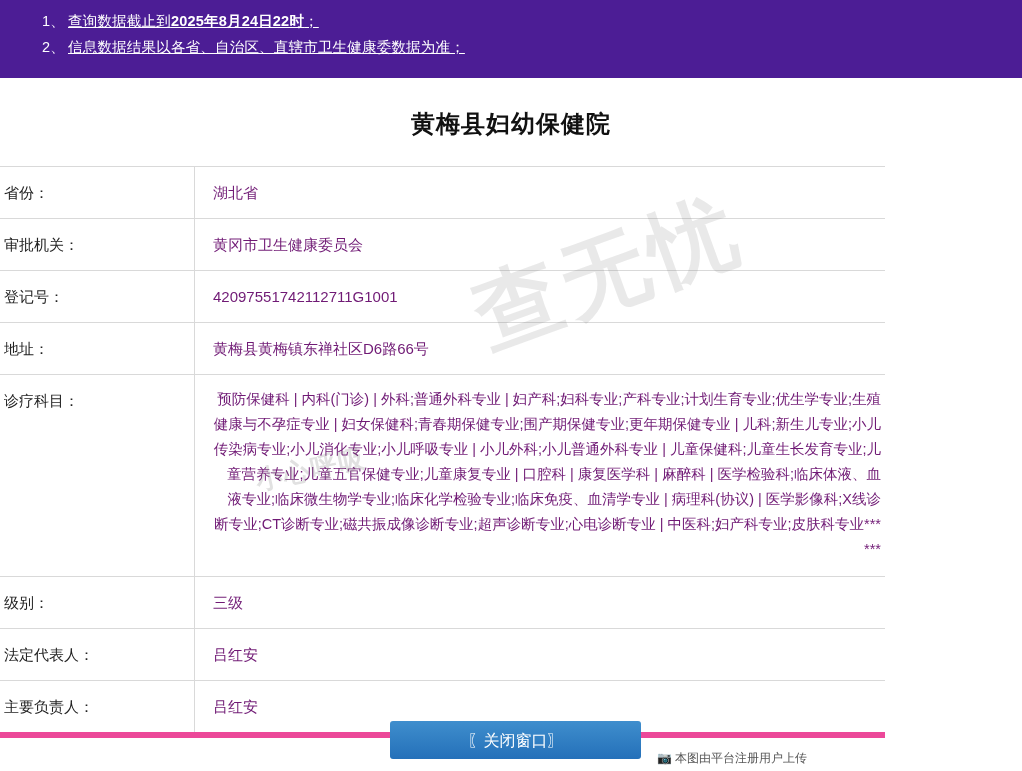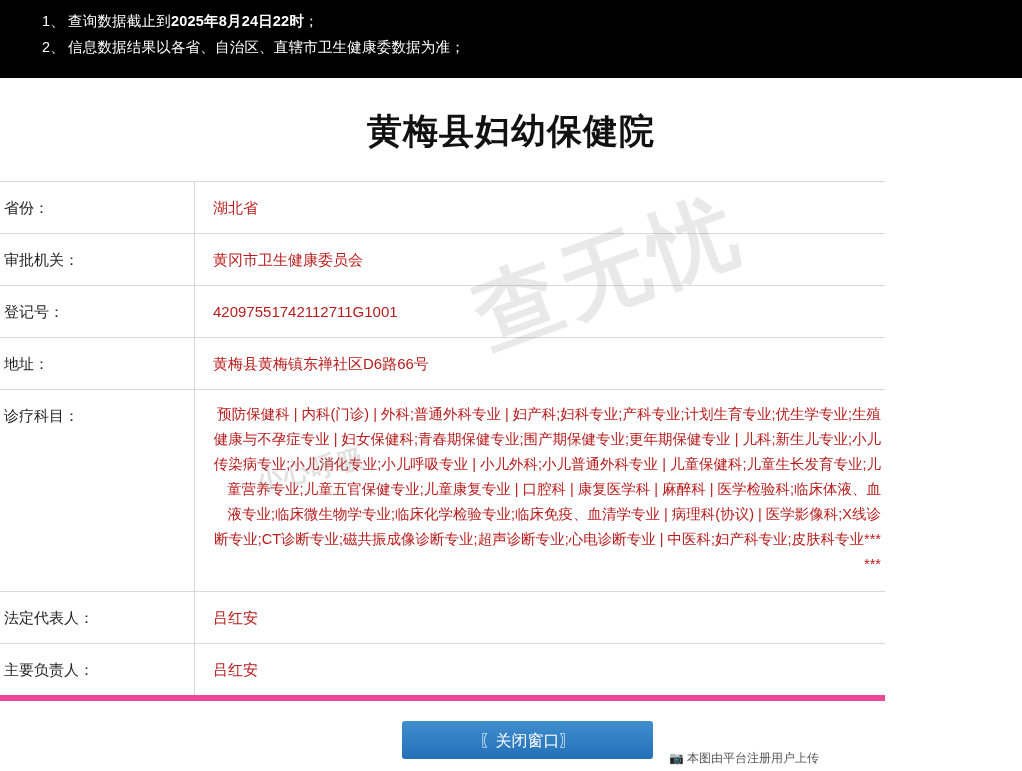--- a/index.html
+++ b/index.html
@@ -11,25 +11,26 @@
     height: 771px;
     background: #ffffff;
     font-family: "Liberation Sans", sans-serif;
     color: #222;
     overflow: hidden;
     position: relative;
   }
 
   
   .notice-bar {
-    background: #000000;
+    background: #4c1d95;
     color: #ffffff;
     padding: 8px 0 10px 0;
     height: 78px;
     box-sizing: border-box;
+    text-decoration: underline;
   }
   .notice-item {
     font-size: 14.5px;
     line-height: 26px;
     padding-left: 42px;
     white-space: nowrap;
     letter-spacing: 0.2px;
   }
   .notice-item .num {
     display: inline-block;
@@ -38,21 +39,21 @@
   .notice-item b {
     font-weight: bold;
   }
 
   
   .title-area {
     text-align: center;
     padding: 30px 0 26px 0;
   }
   .page-title {
-    font-size: 35px;
+    font-size: 24px;
     font-weight: bold;
     color: #111;
     letter-spacing: 1px;
   }
 
   
   .info-table {
     width: 885px;
     border-collapse: collapse;
     table-layout: fixed;
@@ -72,21 +73,21 @@
   .info-table td.label {
     width: 190px;
     padding-left: 4px;
     color: #222;
     white-space: nowrap;
     border-right: 1px solid #d9d9d9;
   }
   .info-table td.value {
     padding-left: 18px;
     padding-right: 4px;
-    color: #b91c1c;
+    color: #701a75;
     word-break: break-all;
   }
   .info-table td.value.dense {
     line-height: 25px;
     font-size: 14.5px;
     padding-top: 12px;
     padding-bottom: 14px;
     text-align: right;
   }
 
@@ -111,21 +112,21 @@
     left: 255px;
     font-size: 26px;
     transform: rotate(-12deg);
     color: rgba(120,120,120,0.22);
     letter-spacing: 2px;
   }
 
   
   .footer {
     position: absolute;
-    left: 13px;
+    left: 1px;
     bottom: 0;
     width: 812px;
     height: 50px;
   }
   .close-btn {
     position: absolute;
     left: 389px;
     top: 0;
     width: 251px;
     height: 38px;
@@ -189,20 +190,24 @@
     </tr>
     <tr>
       <td class="label">地址：</td>
       <td class="value">黄梅县黄梅镇东禅社区D6路66号</td>
     </tr>
     <tr>
       <td class="label">诊疗科目：</td>
       <td class="value dense">预防保健科 | 内科(门诊) | 外科;普通外科专业 | 妇产科;妇科专业;产科专业;计划生育专业;优生学专业;生殖健康与不孕症专业 | 妇女保健科;青春期保健专业;围产期保健专业;更年期保健专业 | 儿科;新生儿专业;小儿传染病专业;小儿消化专业;小儿呼吸专业 | 小儿外科;小儿普通外科专业 | 儿童保健科;儿童生长发育专业;儿童营养专业;儿童五官保健专业;儿童康复专业 | 口腔科 | 康复医学科 | 麻醉科 | 医学检验科;临床体液、血液专业;临床微生物学专业;临床化学检验专业;临床免疫、血清学专业 | 病理科(协议) | 医学影像科;X线诊断专业;CT诊断专业;磁共振成像诊断专业;超声诊断专业;心电诊断专业 | 中医科;妇产科专业;皮肤科专业******</td>
     </tr>
     <tr>
+      <td class="label">级别：</td>
+      <td class="value">三级</td>
+    </tr>
+    <tr>
       <td class="label">法定代表人：</td>
       <td class="value">吕红安</td>
     </tr>
     <tr>
       <td class="label">主要负责人：</td>
       <td class="value">吕红安</td>
     </tr>
   </tbody>
 </table>
 

